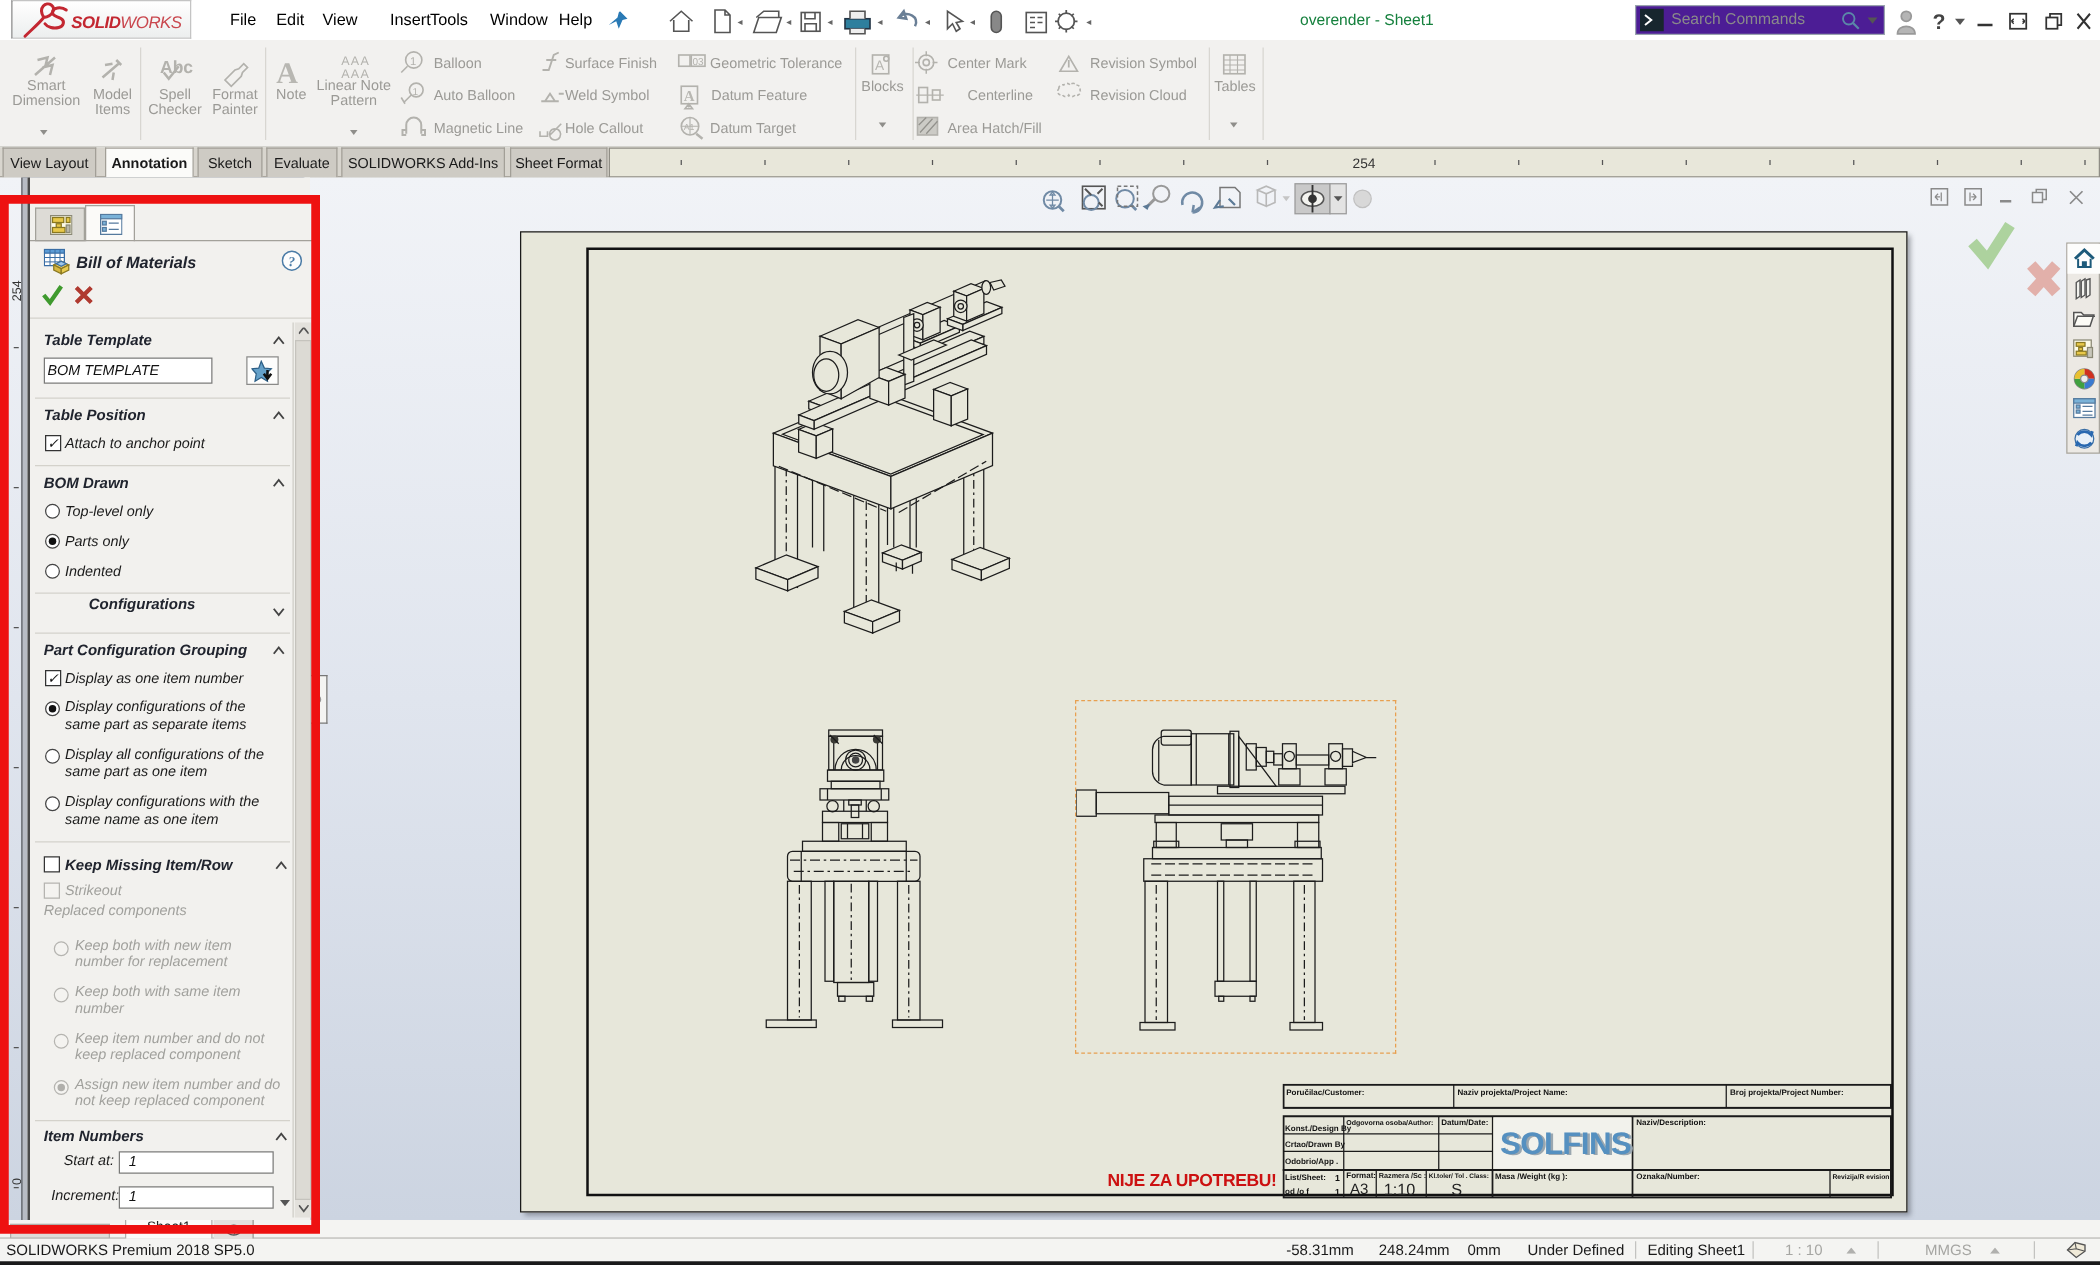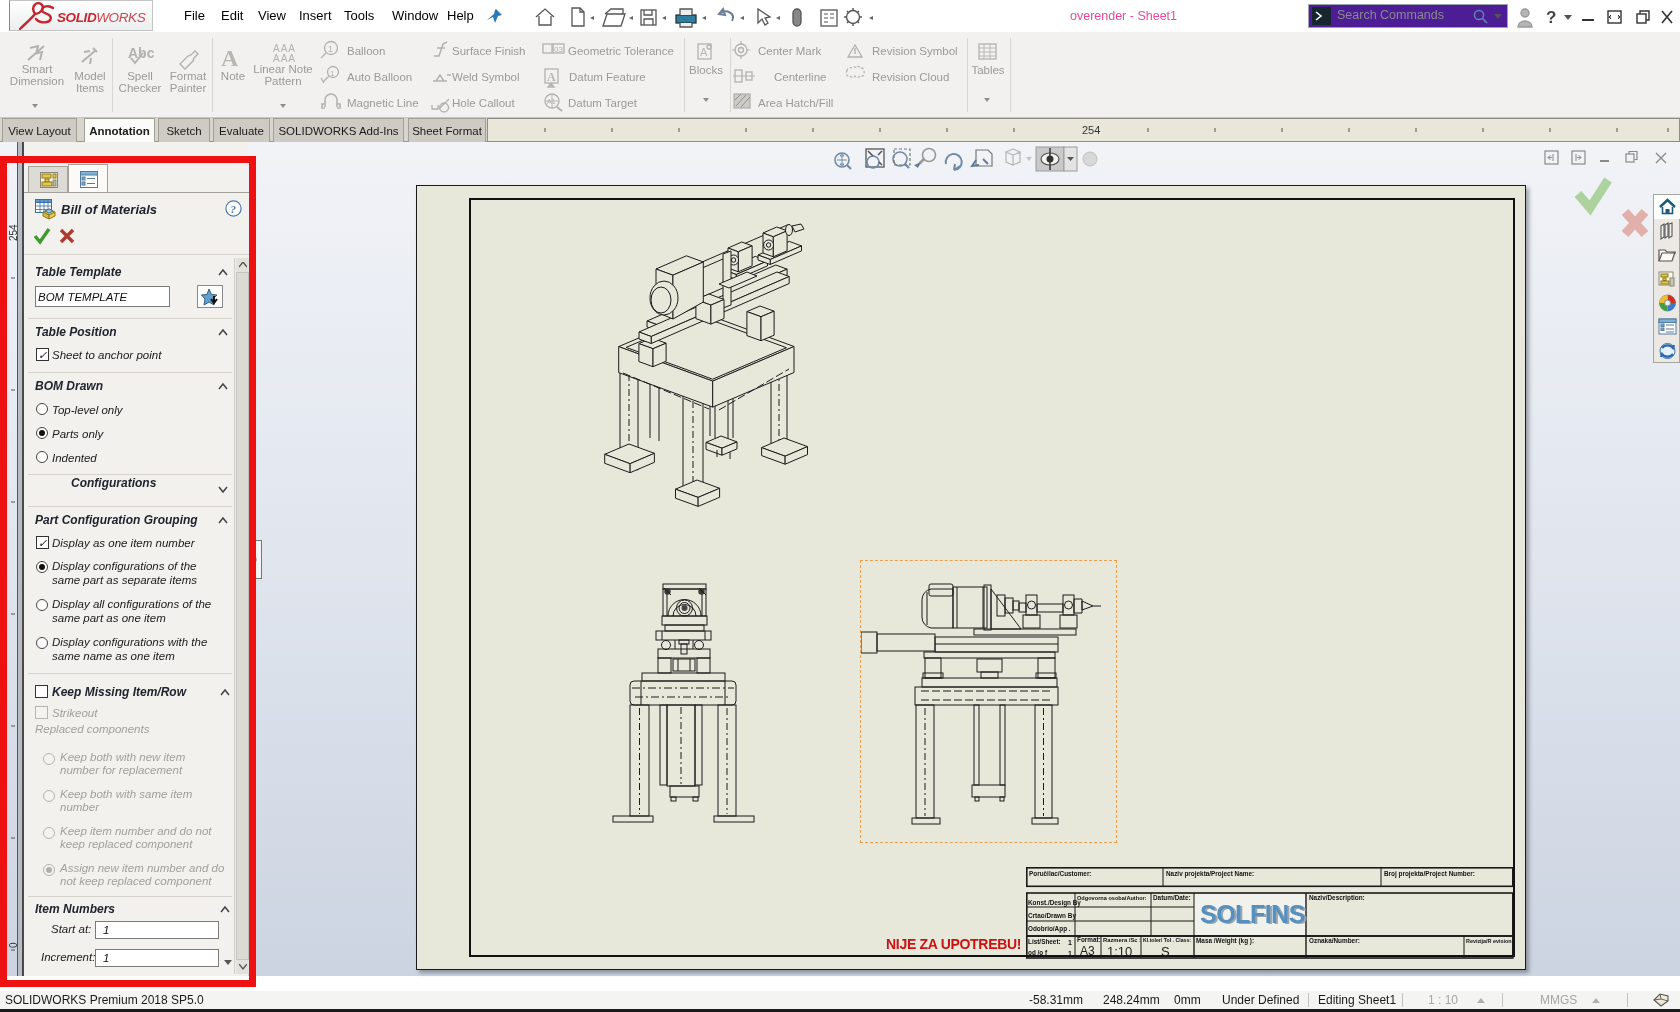--- a/index.html
+++ b/index.html
@@ -3,21 +3,21 @@
 <meta charset="utf-8">
 <style>
 * { margin:0; padding:0; box-sizing:border-box; }
 html,body { width:1680px; height:1012px; overflow:hidden; font-family:"Liberation Sans", sans-serif; }
 #app { position:relative; width:1680px; height:1012px; background:#fff; }
 .abs { position:absolute; }
 
 #titlebar { position:absolute; left:0; top:0; width:1556px; height:32px; background:#ffffff; }
 #swlogo { position:absolute; left:9px; top:0px; width:144px; height:31px; background:linear-gradient(#ffffff,#eceeee); border:1px solid #c4c4c4; border-left:1px solid #888; }
 .menuitem { position:absolute; top:0; height:32px; line-height:32px; font-size:13px; color:#000; }
-#doctitle { position:absolute; top:0; height:32px; line-height:32px; font-size:12.5px; color:#ec4899;margin-left:30px; }
+#doctitle { position:absolute; top:0; height:32px; line-height:32px; font-size:12.5px; color:#15803d; }
 #searchbox { position:absolute; left:1308px; top:4px; width:200px; height:24px; border:1px solid #9aa4ae; background:#4c1d95; }
 
 #ribbon { position:absolute; left:0; top:32px; width:1680px; height:86px; background:#f2f1ef; border-bottom:1px solid #c9c7c2; }
 .rsep { position:absolute; top:6px; height:74px; width:1px; background:#d8d6d1; }
 .rtxt { position:absolute; color:#9b9a96; font-size:11.5px; text-align:center; }
 .rtxtl { position:absolute; color:#9b9a96; font-size:11.5px; white-space:nowrap; }
 .darr { position:absolute; width:0; height:0; border-left:3.5px solid transparent; border-right:3.5px solid transparent; border-top:4px solid #8f8e8a; }
 
 #tabrow { position:absolute; left:0; top:118px; width:1680px; height:24px; background:#d8d5ce; border-bottom:1px solid #9a978f; }
 .cmtab { position:absolute; top:0; height:24px; line-height:24px; text-align:center; font-size:11.5px; color:#1a1a1a; background:#cecbc4; border:1px solid #a29f97; border-bottom:none; }
@@ -57,21 +57,21 @@
     <div id="swlogo">
       <svg width="146" height="30" viewBox="0 0 146 30">
         <path d="M10 28 C15 23 21 18 25 13 M25 13 C20 5 27 0 31 3 C35 6 32 12 25 13" stroke="#c32731" stroke-width="2.4" fill="none" stroke-linecap="round"></path>
         <path d="M43 7 C39 4 32 5 32 9 C32 12 36 12 39 14 C42 16 41 20 37 21 C33 22 28 21 26 18" stroke="#c32731" stroke-width="2.4" fill="none" stroke-linecap="round"></path>
         <text x="47" y="21" font-size="13.5" font-weight="bold" font-style="italic" fill="#c32731" font-family="Liberation Sans" letter-spacing="-0.4">SOLID<tspan font-weight="normal" fill="#c9474e">WORKS</tspan></text>
       </svg>
     </div>
     <div class="menuitem" style="left:184px;">File</div>
     <div class="menuitem" style="left:221px;">Edit</div>
     <div class="menuitem" style="left:258px;">View</div>
-    <div class="menuitem" style="left:299px;">Insert</div>
+    <div class="menuitem" style="left:312px;">Insert</div>
     <div class="menuitem" style="left:344px;">Tools</div>
     <div class="menuitem" style="left:392px;">Window</div>
     <div class="menuitem" style="left:447px;">Help</div>
     <svg class="abs" style="left:486px; top:7px;" width="18" height="18" viewBox="0 0 18 18">
         <path d="M10 2 L16 8 L12 9 L9 16 L7 10 L1 13 L8 7 L9 3 Z" fill="#2a7ab5"></path>
       </svg>
     <svg class="abs" style="left:533px; top:5px;" width="460" height="24" viewBox="0 0 460 24" fill="none" stroke="#555" stroke-width="1.3">
       <path d="M3 12 L12 4 L21 12 M6 11 L6 20 L18 20 L18 11"></path>
       <path d="M39 3 L47 3 L51 7 L51 21 L39 21 Z M47 3 L47 7 L51 7"></path>
       <path d="M57 13 l4 -2 l0 4 z" fill="#666" stroke="none"></path>
@@ -664,21 +664,21 @@
             <path d="M13 8 v6 m-3 -3 l3 4 l3 -4" stroke="#111" stroke-width="2" fill="none"></path>
           </svg>
       </div>
       <div class="pmdiv" style="top:176px;"></div>
 
       <div class="pmhdr" style="left:11px; top:183px;">Table Position</div>
       <svg class="chev" style="left:194px; top:186px;" viewBox="0 0 10 10">
           <path d="M1 7 L5 2 L9 7" fill="none" stroke="#444" stroke-width="1.5"></path>
         </svg>
       <div class="chk" style="left:12px; top:206px;">✓</div>
-      <div class="pmtxt" style="left:28px; top:207px;">Sheet to anchor point</div>
+      <div class="pmtxt" style="left:28px; top:207px;">Attach to anchor point</div>
       <div class="pmdiv" style="top:230px;"></div>
 
       <div class="pmhdr" style="left:11px; top:237px;">BOM Drawn</div>
       <svg class="chev" style="left:194px; top:240px;" viewBox="0 0 10 10">
           <path d="M1 7 L5 2 L9 7" fill="none" stroke="#444" stroke-width="1.5"></path>
         </svg>
       <div class="rad" style="left:12px; top:261px;"></div>
       <div class="pmtxt" style="left:28px; top:262px;">Top-level only</div>
       <div class="rad" style="left:12px; top:285px;"></div>
         <div class="rdot" style="left:15px; top:288px;"></div>
@@ -737,20 +737,30 @@
       <div class="inp" style="left:71px; top:807px; width:124px; height:18px; line-height:17px; padding-left:7px;">1</div>
       <svg class="abs" style="left:199px; top:817px;" width="10" height="8" viewBox="0 0 10 8">
           <path d="M1 1 L5 6 L9 1 Z" fill="#555"></path>
         </svg>
     </div>
     <div class="abs" style="left:249px; top:398px; width:13px; height:39px; background:#f4f4f2; border:1px solid #777; border-left:none;">
       <div class="abs" style="left:1px; top:15px; width:7px; height:7px; border:1px solid #999; border-radius:50%; background:#fceaea;"></div>
     </div>
     <div id="redbox"></div>
   </div>
+  <div id="sheettabs">
+    <div class="abs" style="left:8px; top:3px; width:80px; height:12px; background:#dedcd8; border:1px solid #b0aeaa;"></div>
+    <div class="abs" style="left:100px; top:0px; width:70px; height:15px; background:#fbfbf9; border-left:1px solid #b0aeaa; border-right:1px solid #b0aeaa; font-size:11px; color:#222; text-align:center;">Sheet1</div>
+    <div class="abs" style="left:171px; top:0px; width:32px; height:15px; background:#e3e1dd; border-right:1px solid #9a9893;">
+      <svg style="margin:3px 0 0 9px;" width="14" height="10" viewBox="0 0 14 10">
+          <ellipse cx="7" cy="5" rx="6" ry="4" fill="none" stroke="#555" stroke-width="1"></ellipse>
+          <path d="M1 5 h12 M7 1 a7 7 0 0 1 0 8" fill="none" stroke="#555" stroke-width="0.8"></path>
+        </svg>
+    </div>
+  </div>
   <div id="statusbar">
     <div class="sbtxt" style="left:5px;">SOLIDWORKS Premium 2018 SP5.0</div>
     <div class="sbtxt" style="left:1029px;">-58.31mm</div>
     <div class="sbtxt" style="left:1103px;">248.24mm</div>
     <div class="sbtxt" style="left:1174px;">0mm</div>
     <div class="sbtxt" style="left:1222px;">Under Defined</div>
     <div class="abs" style="left:1308px; top:2px; width:1px; height:14px; background:#c2c2c0;"></div>
     <div class="sbtxt" style="left:1318px;">Editing Sheet1</div>
     <div class="abs" style="left:1402px; top:2px; width:1px; height:14px; background:#c2c2c0;"></div>
     <div class="sbtxt sbgray" style="left:1428px;">1 : 10</div>

